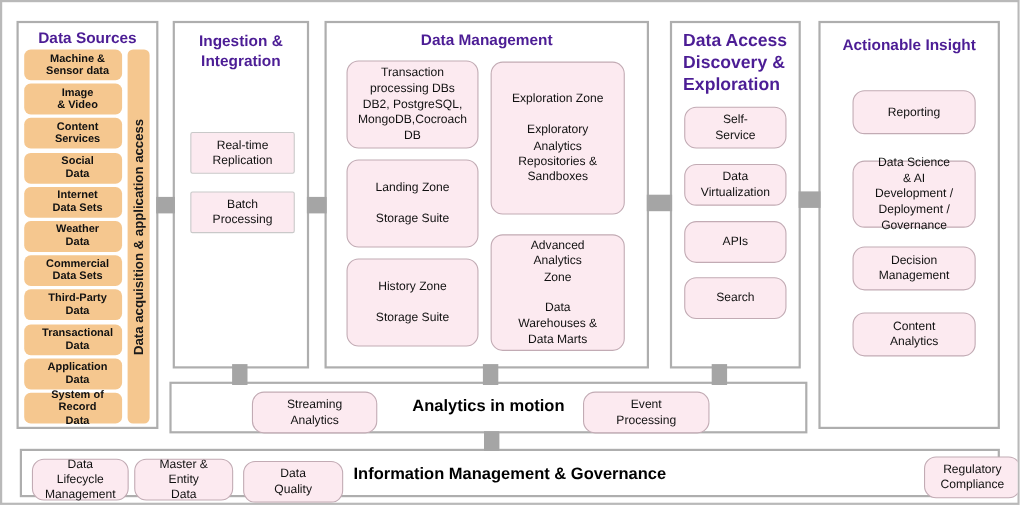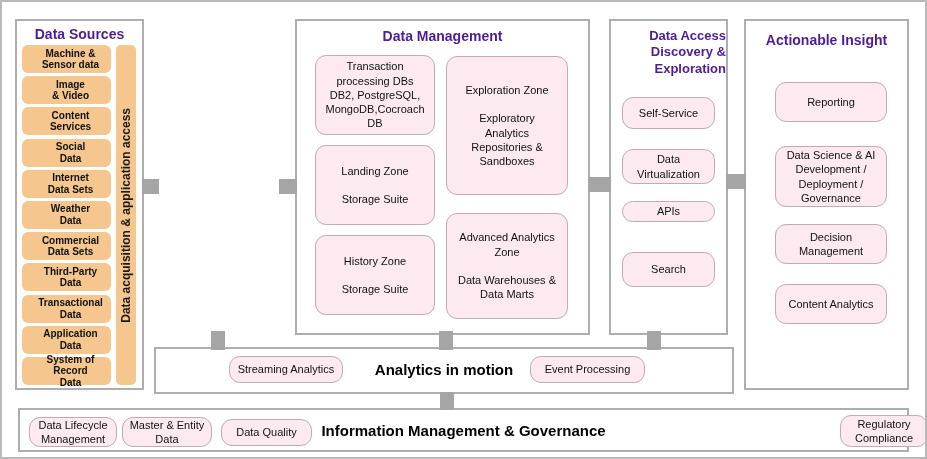--- a/index.html
+++ b/index.html
@@ -19,21 +19,21 @@
     white-space:pre-line;padding-left:8px;box-sizing:border-box;
   }
   .src-col{display:flex;flex-direction:column;justify-content:space-between;}
   .src-col .obox{height:28px;}
   .vbar{background:var(--orange,#F5C78F);border-radius:5px;display:flex;align-items:center;justify-content:center;}
   .vbar span{writing-mode:vertical-rl;transform:rotate(180deg);font-weight:bold;font-size:12px;white-space:nowrap;color:#1a1a1a;}
   .pbox{
     background:var(--pink-fill,#FCEAF0);border:1.5px solid var(--pink-border,#C2ABB4);
     border-radius:11px;display:flex;align-items:center;justify-content:center;
     text-align:center;font-size:11px;line-height:1.3;white-space:pre-line;
-    box-sizing:border-box;padding:0;
+    box-sizing:border-box;padding:18px;
   }
   .sq{border-radius:2px;border:1px solid #c9c9c9;}
   .connector{position:absolute;background:var(--connector-fill,#A5A5A5);z-index:5;}
   .bar{position:absolute;box-sizing:border-box;border:2px solid var(--panel-border,#aeaeae);background:#fff;}
   .bartitle{position:absolute;left:0;right:0;text-align:center;font-weight:bold;color:#000;}
 </style>
 </head>
 <body>
 
 <div class="canvas">
@@ -62,20 +62,28 @@
       <div class="obox">Application
 Data</div>
       <div class="obox">System of Record
 Data</div>
     </div>
     <div class="vbar abs" style="left:99px;top:24px;width:20px;height:340px;">
       <span>Data acquisition &amp; application access</span>
     </div>
   </section>
 
+  <section class="panel" style="left:155px;top:17px;width:124px;height:316px;">
+    <h2 class="ptitle center" style="font-size:14px;margin-top:8px;">Ingestion &amp;
+Integration</h2>
+    <div class="pbox sq abs" style="left:14px;top:99px;width:95px;height:31px;">Real-time
+Replication</div>
+    <div class="pbox sq abs" style="left:14px;top:153px;width:95px;height:31px;">Batch
+Processing</div>
+  </section>
 
   <section class="panel" style="left:293px;top:17px;width:295px;height:316px;">
     <h2 class="ptitle center" style="font-size:14px;margin-top:7px;">Data Management</h2>
     <div class="pbox abs" style="left:18px;top:34px;width:120px;height:80px;">Transaction
 processing DBs
 DB2, PostgreSQL,
 MongoDB,Cocroach
 DB</div>
     <div class="pbox abs" style="left:18px;top:124px;width:120px;height:80px;">Landing Zone
 
@@ -90,21 +98,21 @@
 Repositories &amp;
 Sandboxes</div>
     <div class="pbox abs" style="left:149px;top:192px;width:122px;height:106px;">Advanced Analytics
 Zone
 
 Data Warehouses &amp;
 Data Marts</div>
   </section>
 
   <section class="panel" style="left:607px;top:17px;width:119px;height:316px;">
-    <h2 class="ptitle" style="font-size:13px;margin:7px 0 0 10px;text-align:right;">Data Access
+    <h2 class="ptitle" style="font-size:16px;margin:7px 0 0 10px;">Data Access
 Discovery &amp;
 Exploration</h2>
     <div class="pbox abs" style="left:11px;top:76px;width:93px;height:32px;">Self-Service</div>
     <div class="pbox abs" style="left:11px;top:128px;width:93px;height:35px;">Data
 Virtualization</div>
     <div class="pbox abs" style="left:11px;top:180px;width:93px;height:21px;">APIs</div>
     <div class="pbox abs" style="left:11px;top:231px;width:93px;height:35px;">Search</div>
   </section>
 
   <section class="panel" style="left:742px;top:17px;width:165px;height:371px;">

